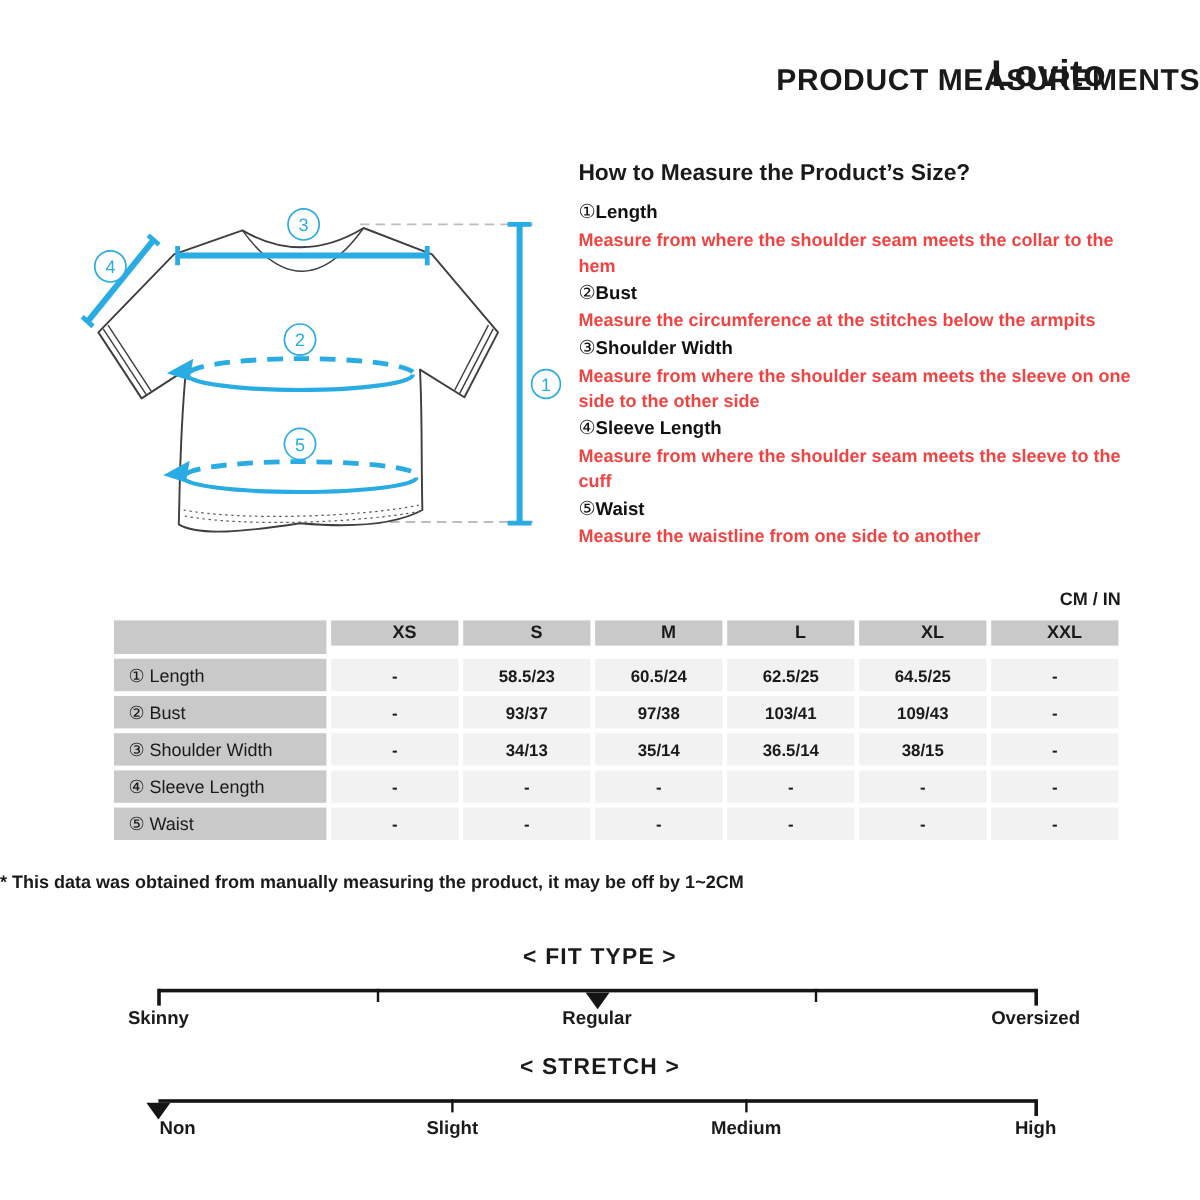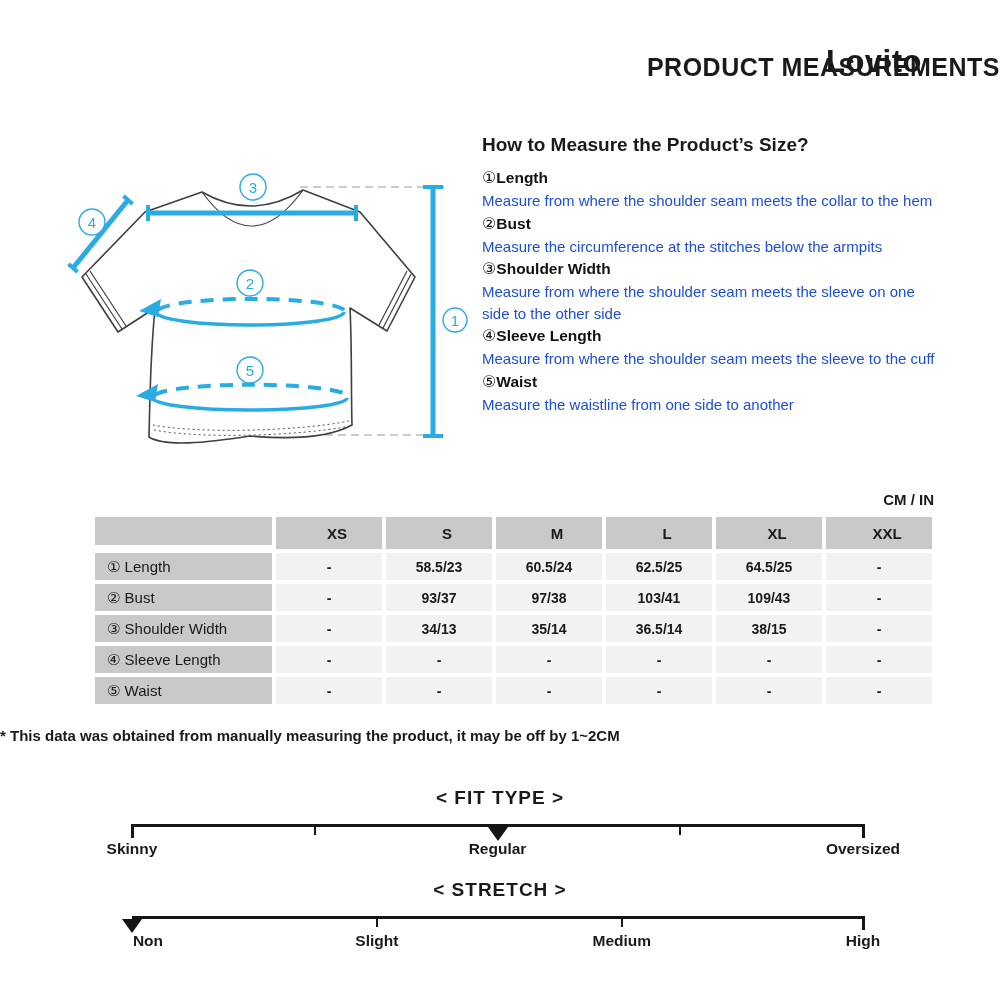--- a/index.html
+++ b/index.html
@@ -32,28 +32,28 @@
   .callout circle { fill:#fff; fill-opacity:.55; stroke:var(--accent); stroke-width:1.4; }
   .callout text {
     fill:var(--accent); font-size:15px; text-anchor:middle;
     font-family:"Liberation Sans","DejaVu Sans",sans-serif;
   }
   
   .howto { position:absolute; left:482px; top:134px; width:462px; }
   .howto-heading { font-size:19px; font-weight:700; margin:0 0 10px 0; }
   .hi-label { font-size:15.5px; font-weight:700; line-height:24px; color:#111; }
   .hi-label .num { font-weight:400; font-size:16px; }
-  .hi-desc { font-size:15px; color:#1d4ed8; line-height:21.5px; }
+  .hi-desc { font-size:15px; color:#ef4444; line-height:21.5px;font-weight:bold; }
   
   .unit-label { position:absolute; top:491px; right:66px; font-size:15px; font-weight:700; }
   .size-table { position:absolute; left:95px; top:517px; display:grid;
     grid-template-columns:177px repeat(6,106px); gap:4px; }
   .cell { height:27px; display:flex; align-items:center; justify-content:center;
     font-size:14px; font-weight:700; }
-  .cell.head { background:#c9c9c9; height:32px; font-size:15px;padding-left:16px; }
+  .cell.head { background:#c9c9c9; height:21px; font-size:15px;padding-left:16px; }
   .cell.corner { background:#c9c9c9; height:28px; }
   .cell.rowlabel { background:#c9c9c9; justify-content:flex-start; padding-left:12px;
     font-weight:400; font-size:15px; }
   .cell.data { background:#f2f2f2; }
   
   .footnote { position:absolute; top:727px; left:0; width:1000px; 
     font-size:15px; font-weight:700; }
   
   .slider { position:absolute; left:0; width:1000px; height:75px; }
   #fit-slider { top:787px; }

